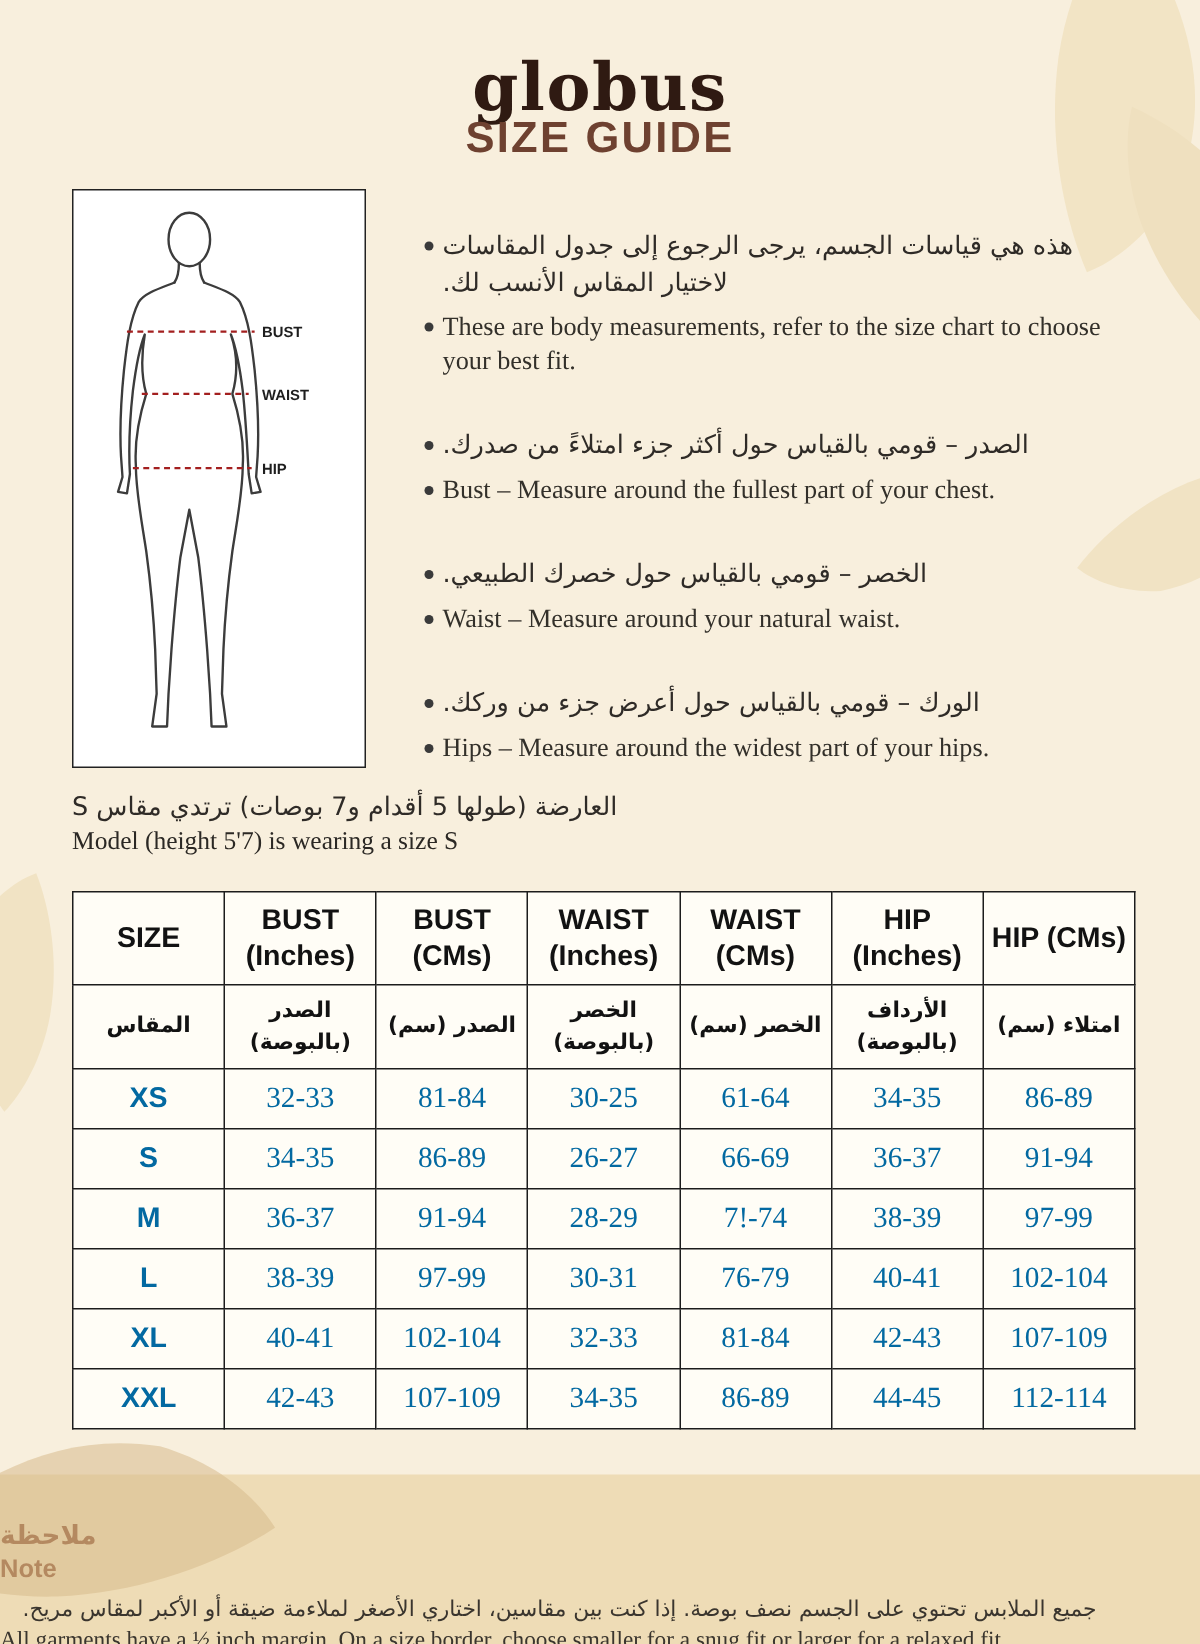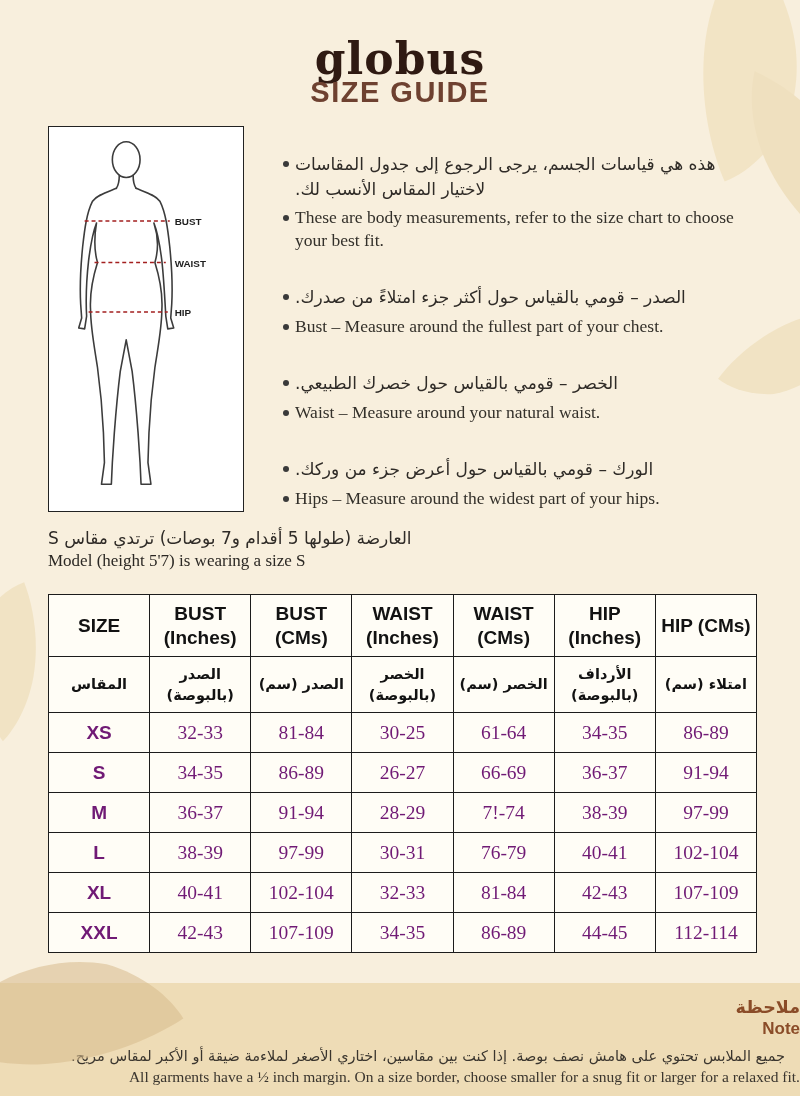--- a/index.html
+++ b/index.html
@@ -54,26 +54,26 @@
     position: absolute; left: 48px; top: 594px; width: 709px; z-index: 1;
     border-collapse: collapse; background: #fffdf6; table-layout: fixed;
   }
   .size-table th, .size-table td {
     border: 1.3px solid #1c1c1c; text-align: center; vertical-align: middle; padding: 2px 4px;
   }
   .size-table tr.hdr-en th { font-weight: 700; font-size: 19px; color: #121212; height: 62px; line-height: 1.25; }
   .size-table tr.hdr-ar th { height: 56px; }
   .size-table tr.hdr-ar th span { display: inline-block; direction: rtl;
       font-family: "DejaVu Sans", sans-serif; font-weight: 700; font-size: 14.5px; color: #121212; line-height: 1.4; }
-  .size-table tbody td { height: 40px; font-family: "Liberation Serif", serif; font-size: 19.5px; color: #701a75; margin-left: 32px; }
+  .size-table tbody td { height: 40px; font-family: "Liberation Serif", serif; font-size: 19.5px; color: #0369a1; margin-left: 32px; }
   .size-table tbody td.size-col { font-family: "Liberation Sans", sans-serif; font-weight: 700; font-size: 19px; }
   
   .note-band {
     position: absolute; left: 0; right: 0; top: 983px; bottom: 0; z-index: 1;
-    background: #eedcb6; text-align: right; padding-top: 14px;
+    background: #eedcb6; text-align: left; padding-top: 31px;
   }
   .note-title-ar { font-family: "DejaVu Sans", sans-serif; font-weight: 700; font-size: 17.5px; color: #8a4c28; }
   .note-title-en { font-weight: 700; font-size: 17px; color: #8a4c28; margin-top: 2px; }
   .note-body-ar { direction: rtl; font-family: "DejaVu Sans", sans-serif; font-size: 14.5px;
                   color: #3a352e; margin: 9px auto 0; width: 770px; }
   .note-body-en { font-family: "Liberation Serif", serif; font-size: 15.5px; color: #3a352e; margin-top: 4px; }
 </style>
 </head>
 <body>
 
@@ -235,17 +235,17 @@
         <td>86-89</td>
         <td>44-45</td>
         <td>112-114</td>
       </tr>
     </tbody>
   </table>
 
   <div class="note-band">
     <div class="note-title-ar">ملاحظة</div>
     <div class="note-title-en">Note</div>
-    <div class="note-body-ar">جميع الملابس تحتوي على هامش نصف بوصة. إذا كنت بين مقاسين، اختاري الأصغر لملاءمة ضيقة أو الأكبر لمقاس مريح.</div>
+    <div class="note-body-ar">جميع الملابس تحتوي على الجسم نصف بوصة. إذا كنت بين مقاسين، اختاري الأصغر لملاءمة ضيقة أو الأكبر لمقاس مريح.</div>
     <div class="note-body-en">All garments have a ½ inch margin. On a size border, choose smaller for a snug fit or larger for a relaxed fit.</div>
   </div>
 
 </div>
 
 </body></html>

